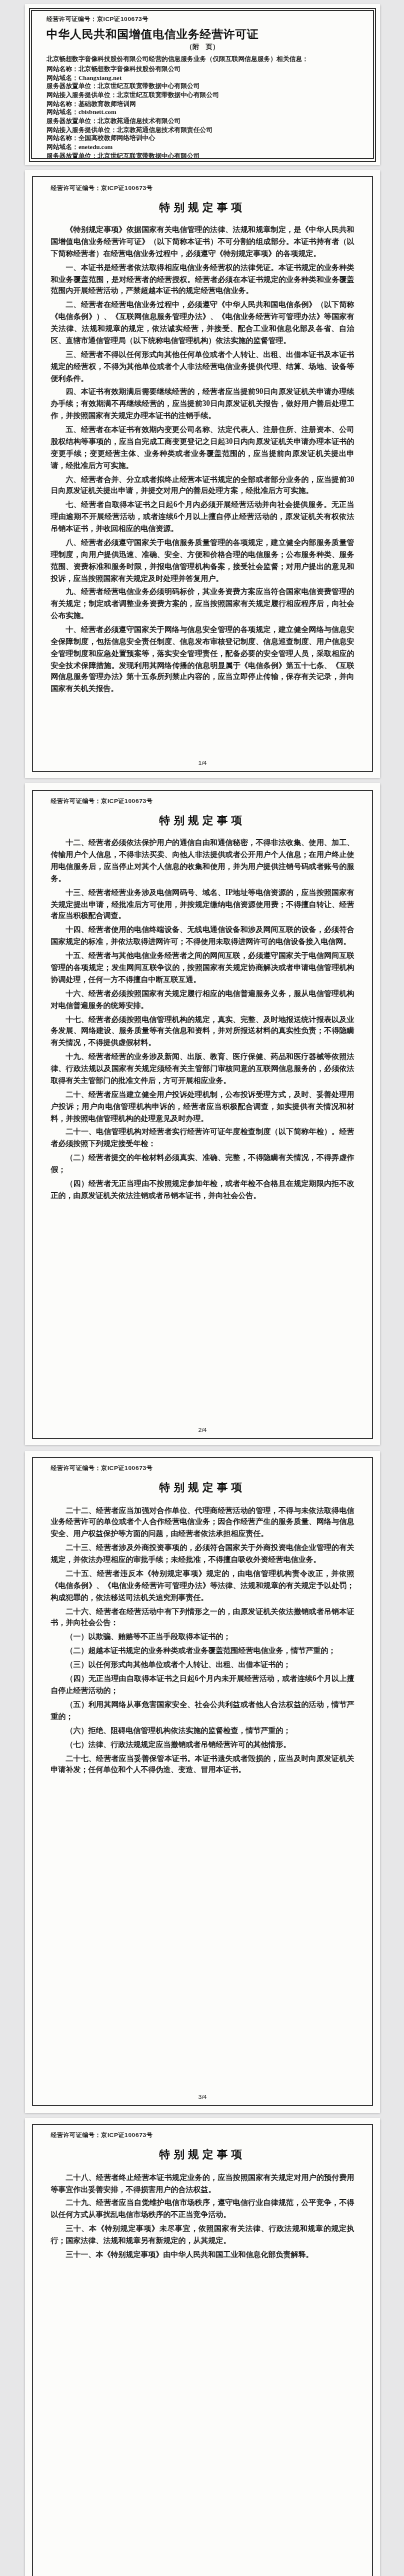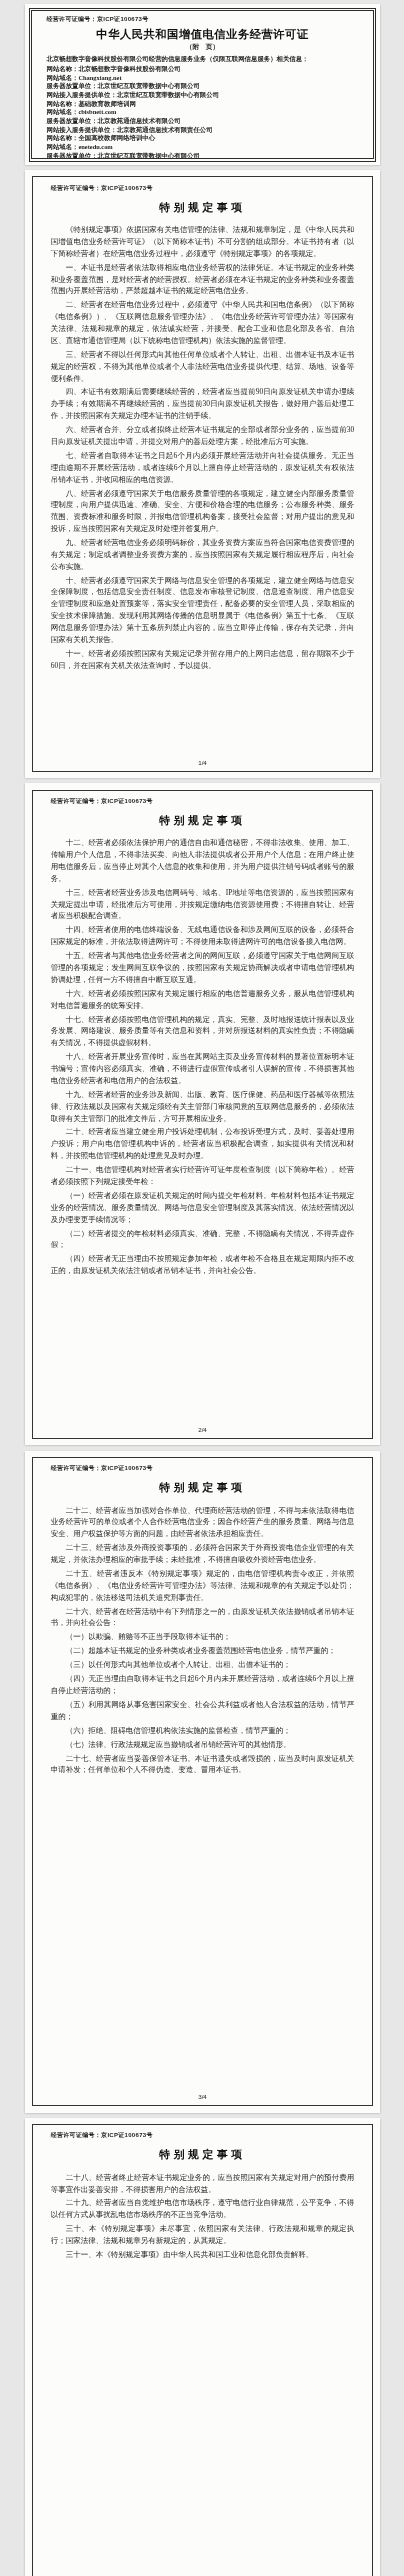--- a/index.html
+++ b/index.html
@@ -42,21 +42,20 @@
   }
   .lic-header {
     font-family: "Liberation Sans", "DejaVu Sans", sans-serif;
     font-size: 6px;
     font-weight: bold;
     color: #222;
     letter-spacing: 0.3px;
   }
   .cert-title {
     margin: 2.6px 0 1px;
-    text-align: center;
     font-family: "Liberation Sans", "DejaVu Sans", sans-serif;
     font-size: 11.3px;
     font-weight: bold;
     letter-spacing: 0.5px;
     color: #111;
   }
   .cert-subtitle {
     text-align: center;
     font-size: 6.7px;
     font-weight: bold;
@@ -92,21 +91,21 @@
   }
   .prov-title {
     margin: 8.2px 0 9.3px;
     text-align: center;
     font-family: "Liberation Sans", "DejaVu Sans", sans-serif;
     font-size: 10.8px;
     font-weight: bold;
     letter-spacing: 3.6px;
     color: #111;
   }
-  .paras { flex: 1 0 auto; }
+  .paras { flex: 1 0 auto; font-weight: bold; }
   .para {
     margin: 0 0 2.1px;
     font-size: 7.5px;
     line-height: 1.58;
     text-indent: 2em;
     text-align: justify;
     color: #1d1d1d;
   }
   .page-num {
     margin-top: auto;
@@ -177,50 +176,48 @@
         <span>经营许可证编号：</span><span>京ICP证100673号</span>
       </div>
       <h2 class="prov-title">特别规定事项</h2>
       <div class="paras">
 
       <p class="para">《特别规定事项》依据国家有关电信管理的法律、法规和规章制定，是《中华人民共和国增值电信业务经营许可证》（以下简称本证书）不可分割的组成部分。本证书持有者（以下简称经营者）在经营电信业务过程中，必须遵守《特别规定事项》的各项规定。</p>
           <p class="para">一、本证书是经营者依法取得相应电信业务经营权的法律凭证。本证书规定的业务种类和业务覆盖范围，是对经营者的经营授权。经营者必须在本证书规定的业务种类和业务覆盖范围内开展经营活动，严禁超越本证书的规定经营电信业务。</p>
           <p class="para">二、经营者在经营电信业务过程中，必须遵守《中华人民共和国电信条例》（以下简称《电信条例》）、《互联网信息服务管理办法》、《电信业务经营许可管理办法》等国家有关法律、法规和规章的规定，依法诚实经营，并接受、配合工业和信息化部及各省、自治区、直辖市通信管理局（以下统称电信管理机构）依法实施的监督管理。</p>
           <p class="para">三、经营者不得以任何形式向其他任何单位或者个人转让、出租、出借本证书及本证书规定的经营权，不得为其他单位或者个人非法经营电信业务提供代理、结算、场地、设备等便利条件。</p>
           <p class="para">四、本证书有效期满后需要继续经营的，经营者应当提前90日向原发证机关申请办理续办手续；有效期满不再继续经营的，应当提前30日向原发证机关报告，做好用户善后处理工作，并按照国家有关规定办理本证书的注销手续。</p>
+          <p class="para">五、经营者在本证书有效期内变更公司名称、法定代表人、注册住所、注册资本、公司股权结构等事项的，应当自完成工商变更登记之日起30日内向原发证机关申请办理本证书的变更手续；变更经营主体、业务种类或者业务覆盖范围的，应当提前向原发证机关提出申请，经批准后方可实施。</p>
           <p class="para">六、经营者合并、分立或者拟终止经营本证书规定的全部或者部分业务的，应当提前30日向原发证机关提出申请，并提交对用户的善后处理方案，经批准后方可实施。</p>
           <p class="para">七、经营者自取得本证书之日起6个月内必须开展经营活动并向社会提供服务。无正当理由逾期不开展经营活动，或者连续6个月以上擅自停止经营活动的，原发证机关有权依法吊销本证书，并收回相应的电信资源。</p>
           <p class="para">八、经营者必须遵守国家关于电信服务质量管理的各项规定，建立健全内部服务质量管理制度，向用户提供迅速、准确、安全、方便和价格合理的电信服务；公布服务种类、服务范围、资费标准和服务时限，并报电信管理机构备案，接受社会监督；对用户提出的意见和投诉，应当按照国家有关规定及时处理并答复用户。</p>
           <p class="para">九、经营者经营电信业务必须明码标价，其业务资费方案应当符合国家电信资费管理的有关规定；制定或者调整业务资费方案的，应当按照国家有关规定履行相应程序后，向社会公布实施。</p>
           <p class="para">十、经营者必须遵守国家关于网络与信息安全管理的各项规定，建立健全网络与信息安全保障制度，包括信息安全责任制度、信息发布审核登记制度、信息巡查制度、用户信息安全管理制度和应急处置预案等，落实安全管理责任，配备必要的安全管理人员，采取相应的安全技术保障措施。发现利用其网络传播的信息明显属于《电信条例》第五十七条、《互联网信息服务管理办法》第十五条所列禁止内容的，应当立即停止传输，保存有关记录，并向国家有关机关报告。</p>
-          <p class="para">十一、经营者必须按照国家有关规定记录并留存用户的上网日志信息，留存期限不少于60日，并在国家有关机关依法查询时，予以提供。</p>
         </div>
       <div class="page-num">1/4</div>
     </div>
   </section>
 
   <section class="page prov prov-2">
     <div class="prov-frame">
       <div class="lic-header">
         <span>经营许可证编号：</span><span>京ICP证100673号</span>
       </div>
       <h2 class="prov-title">特别规定事项</h2>
       <div class="paras">
 
       <p class="para">十二、经营者必须依法保护用户的通信自由和通信秘密，不得非法收集、使用、加工、传输用户个人信息，不得非法买卖、向他人非法提供或者公开用户个人信息；在用户终止使用电信服务后，应当停止对其个人信息的收集和使用，并为用户提供注销号码或者账号的服务。</p>
           <p class="para">十三、经营者经营业务涉及电信网码号、域名、IP地址等电信资源的，应当按照国家有关规定提出申请，经批准后方可使用，并按规定缴纳电信资源使用费；不得擅自转让、经营者应当积极配合调查。</p>
           <p class="para">十四、经营者使用的电信终端设备、无线电通信设备和涉及网间互联的设备，必须符合国家规定的标准，并依法取得进网许可；不得使用未取得进网许可的电信设备接入电信网。</p>
           <p class="para">十五、经营者与其他电信业务经营者之间的网间互联，必须遵守国家关于电信网间互联管理的各项规定；发生网间互联争议的，按照国家有关规定协商解决或者申请电信管理机构协调处理，任何一方不得擅自中断互联互通。</p>
           <p class="para">十六、经营者必须按照国家有关规定履行相应的电信普遍服务义务，服从电信管理机构对电信普遍服务的统筹安排。</p>
           <p class="para">十七、经营者必须按照电信管理机构的规定，真实、完整、及时地报送统计报表以及业务发展、网络建设、服务质量等有关信息和资料，并对所报送材料的真实性负责；不得隐瞒有关情况，不得提供虚假材料。</p>
-          <p class="para">十八、经营者开展业务宣传时，应当在其网站主页及业务宣传材料的显著位置标明本证书编号；宣传内容必须真实、准确，不得进行虚假宣传或者引人误解的宣传，不得损害其他电信业务经营者和电信用户的合法权益。</p>
           <p class="para">十九、经营者经营的业务涉及新闻、出版、教育、医疗保健、药品和医疗器械等依照法律、行政法规以及国家有关规定须经有关主管部门审核同意的互联网信息服务的，必须依法取得有关主管部门的批准文件后，方可开展相应业务。</p>
           <p class="para">二十、经营者应当建立健全用户投诉处理机制，公布投诉受理方式，及时、妥善处理用户投诉；用户向电信管理机构申诉的，经营者应当积极配合调查，如实提供有关情况和材料，并按照电信管理机构的处理意见及时办理。</p>
           <p class="para">二十一、电信管理机构对经营者实行经营许可证年度检查制度（以下简称年检）。经营者必须按照下列规定接受年检：</p>
-          <p class="para">（一）经营者必须在原发证机关规定的时间内提交年检材料。年检材料包括本证书规定业务的经营情况、服务质量情况、网络与信息安全管理制度及其落实情况、依法经营情况以及办理变更手续情况等；</p>
           <p class="para">（二）经营者提交的年检材料必须真实、准确、完整，不得隐瞒有关情况，不得弄虚作假；</p>
           <p class="para">（四）经营者无正当理由不按照规定参加年检，或者年检不合格且在规定期限内拒不改正的，由原发证机关依法注销或者吊销本证书，并向社会公告。</p>
         </div>
       <div class="page-num">2/4</div>
     </div>
   </section>
 
   <section class="page prov prov-3">
     <div class="prov-frame">
       <div class="lic-header">

